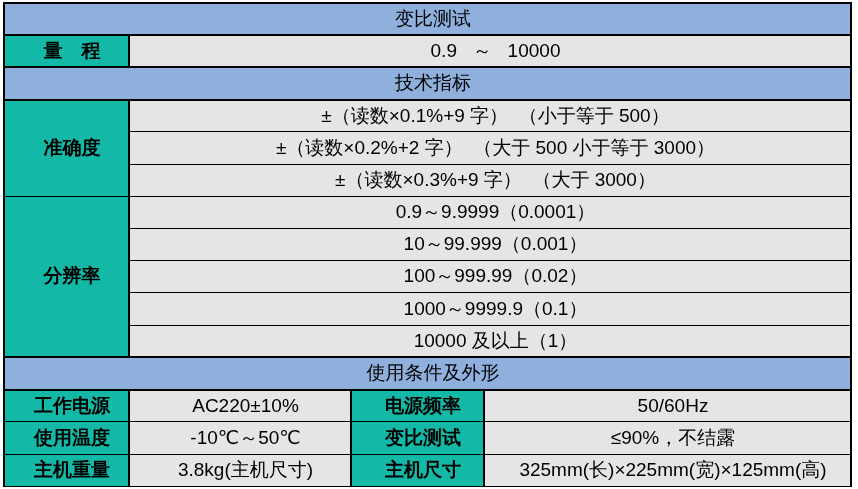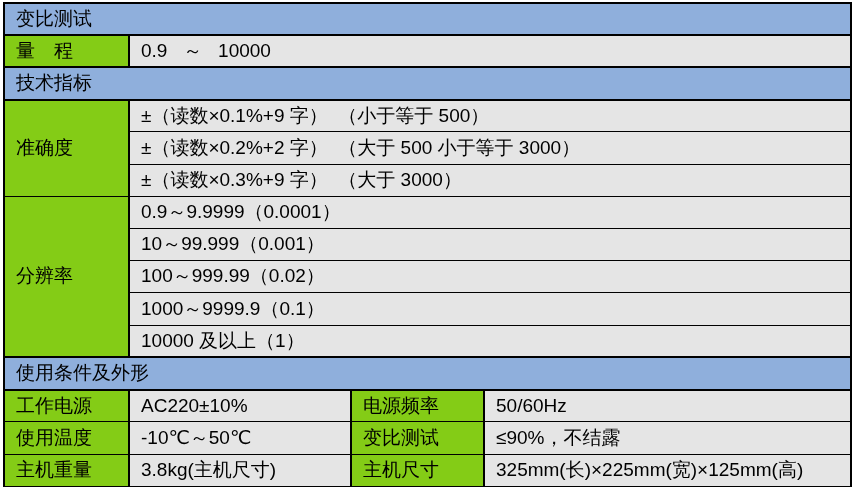--- a/index.html
+++ b/index.html
@@ -30,30 +30,32 @@
   }
   table.spec td {
     border: 1px solid #000000;
     border-left-width: 2px;
     border-right-width: 2px;
     vertical-align: middle;
     padding: 0 0 0 11px;
     white-space: pre;
     overflow: hidden;
     line-height: 1.1;
+    text-align: center;
   }
   table.spec tr { height: 32px; }
   tr.section-header td {
     background: #8FAFDC;
     border-top-width: 2px;
     border-bottom-width: 2px;
     font-weight: normal;
   }
   td.label-cell {
-    background: #84cc16;
+    background: #14b8a6;
+    font-weight: bold;
   }
   td.value-cell {
     background: #e5e5e5;
   }
 </style>
 </head>
 <body>
 
 <div class="page">
   <table class="spec">

